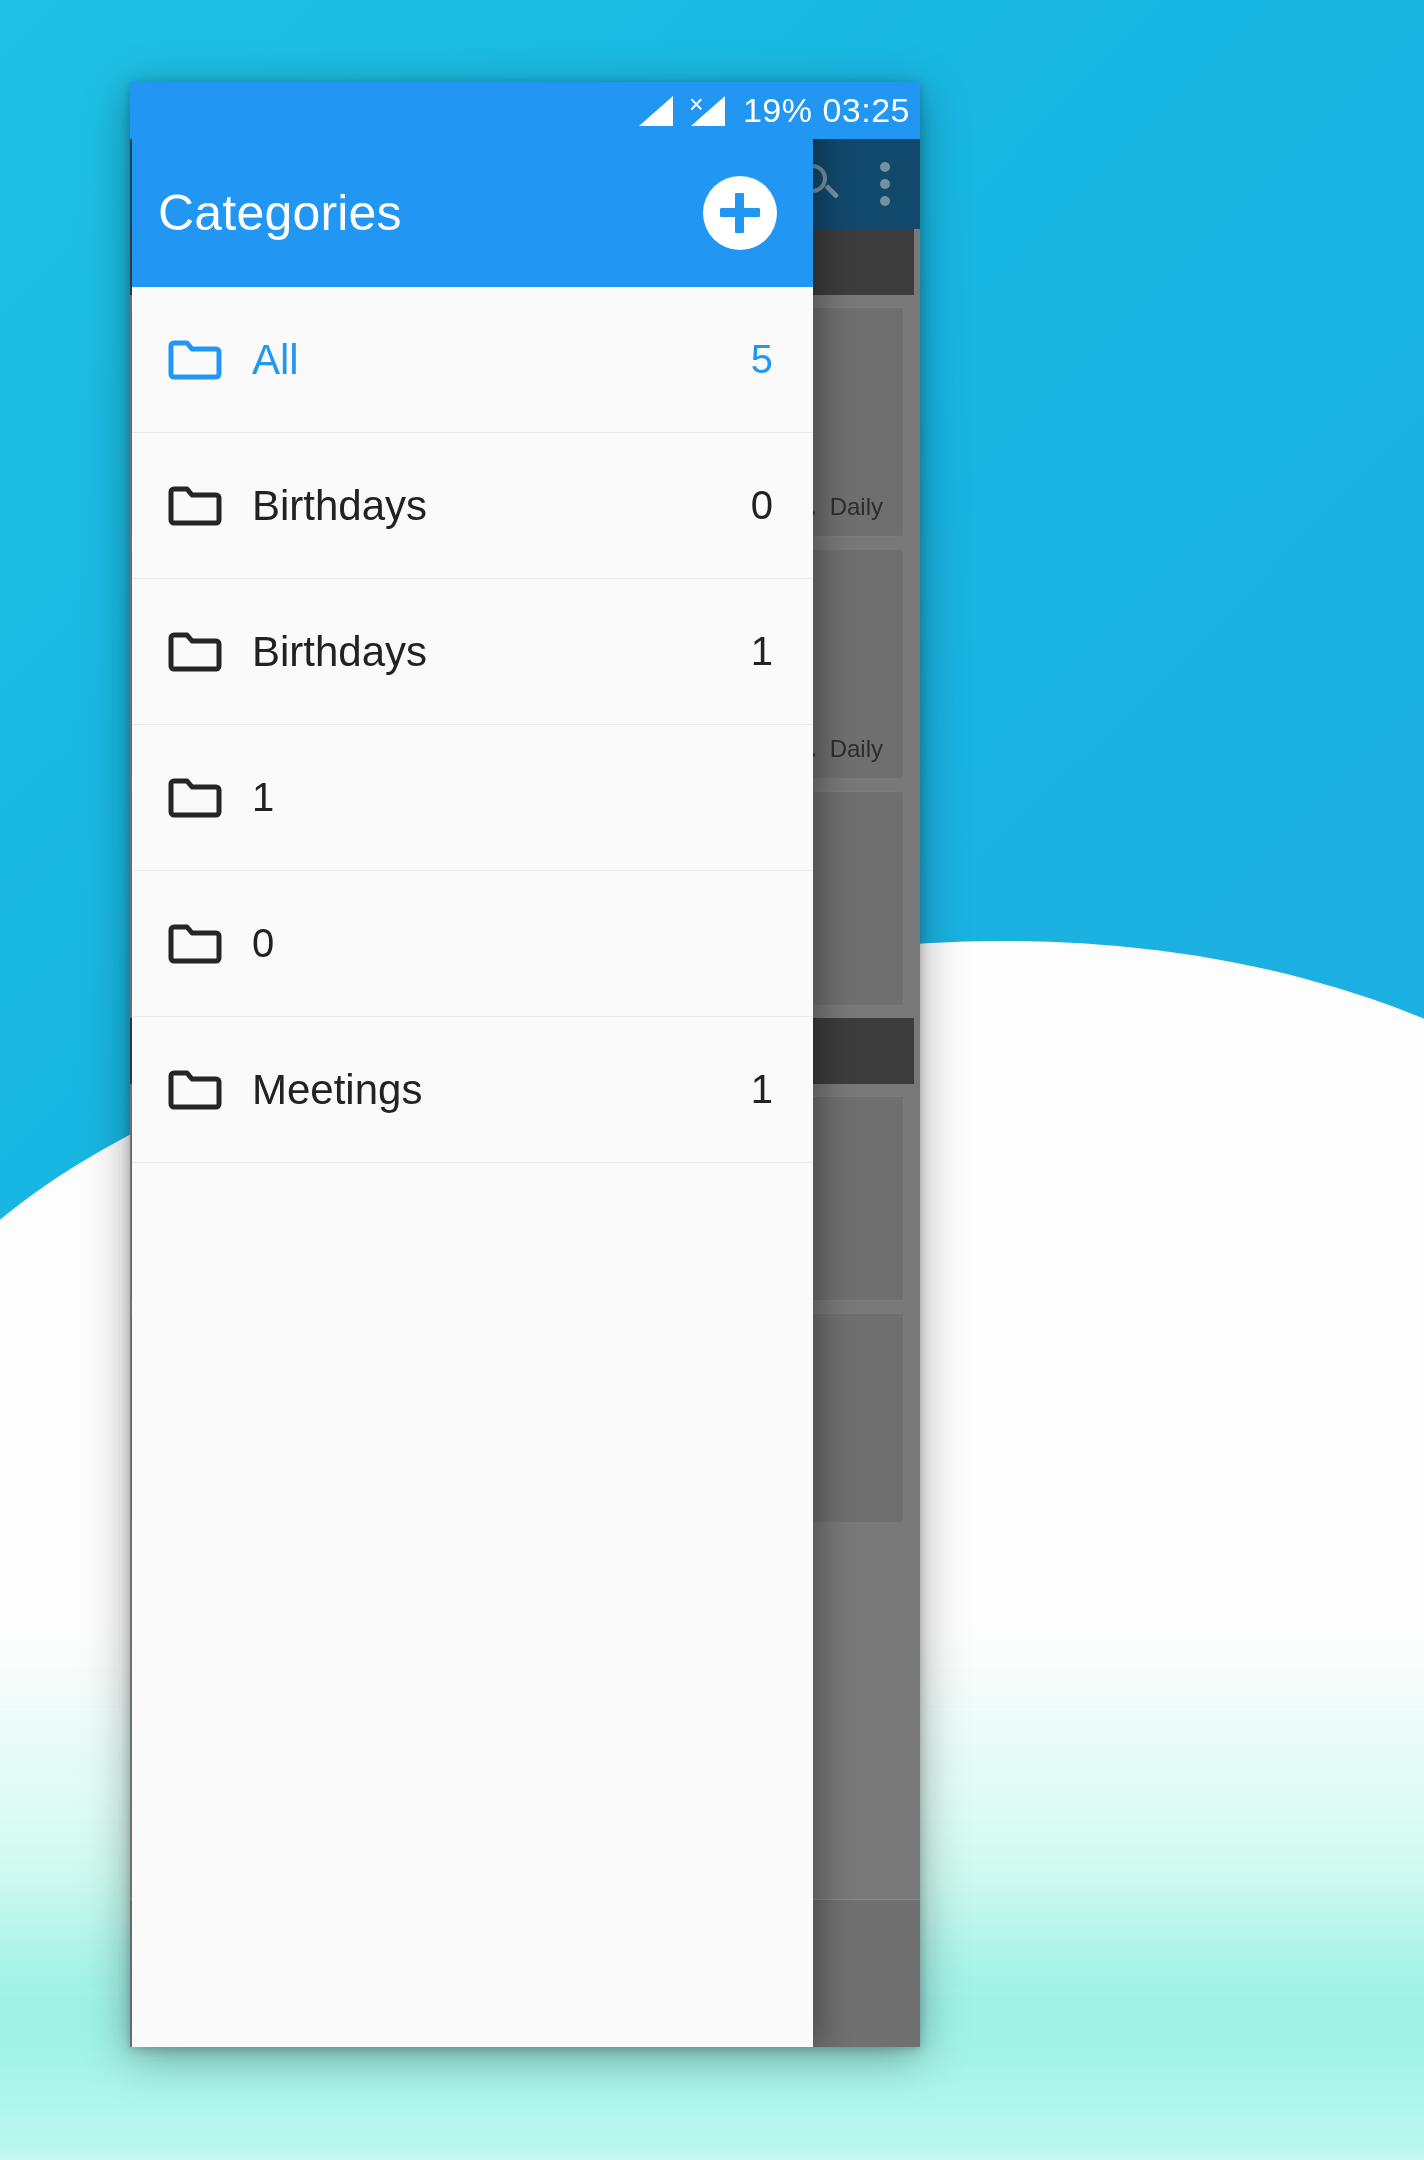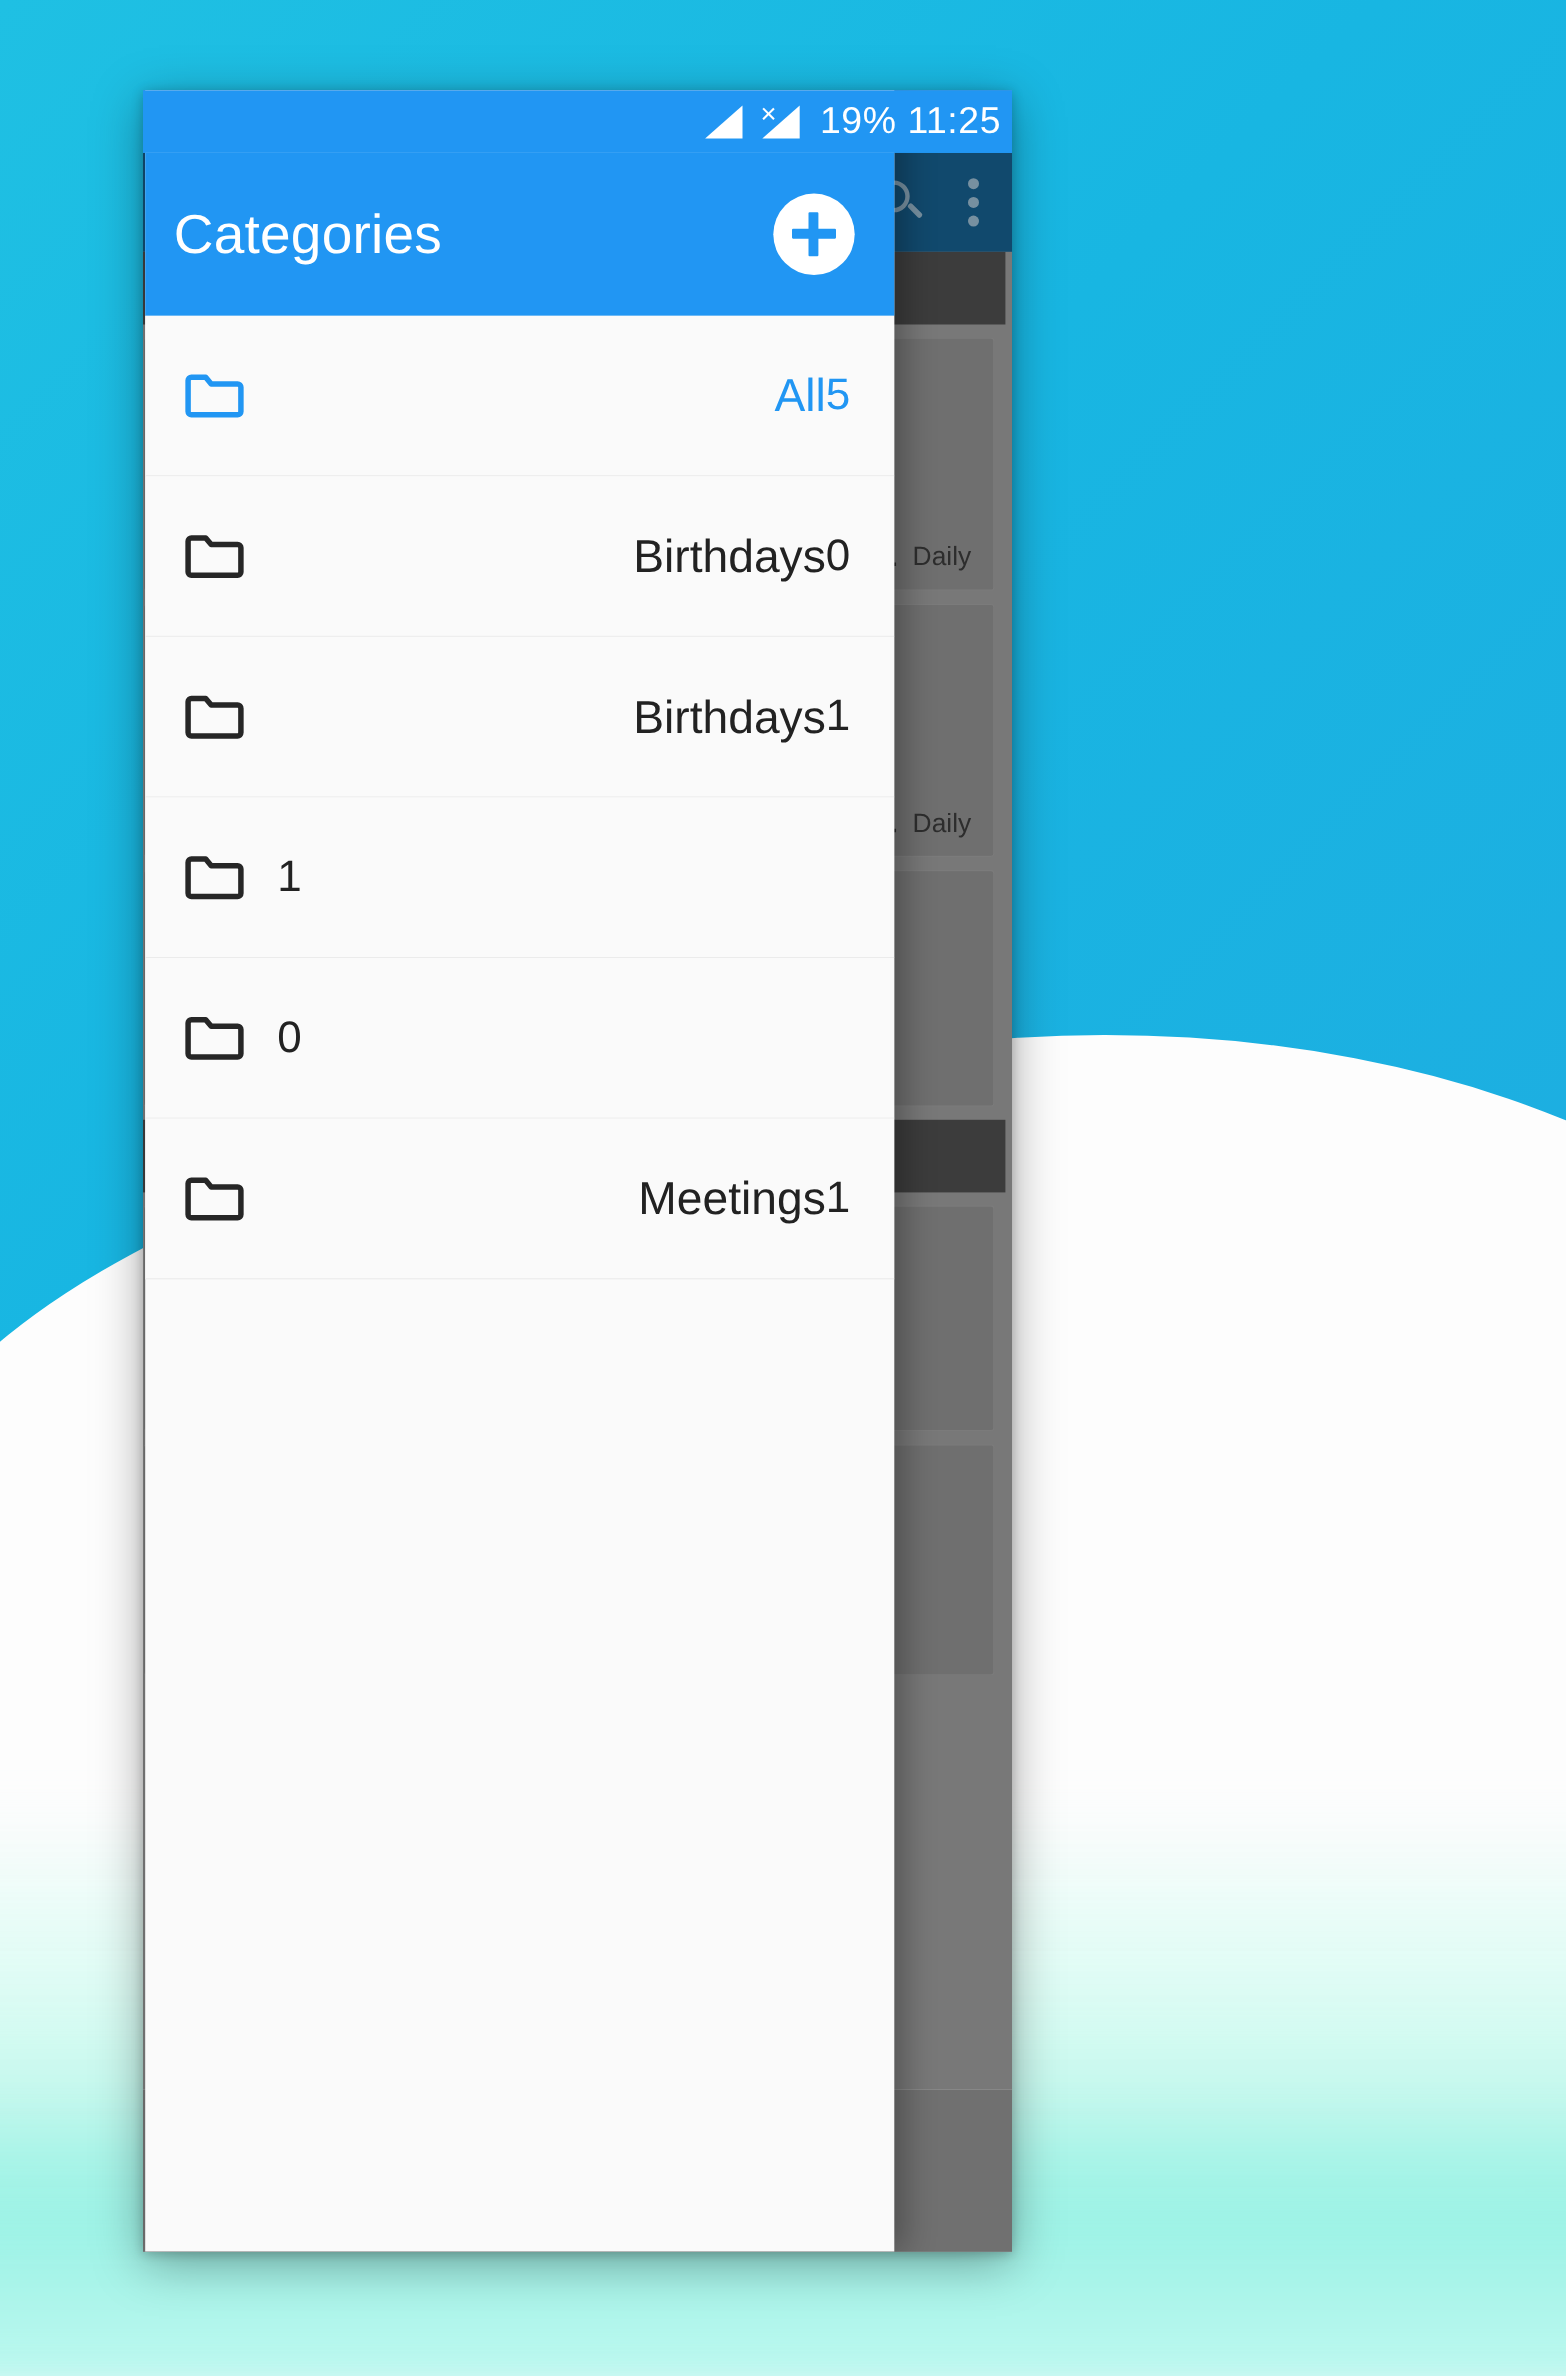--- a/index.html
+++ b/index.html
@@ -127,21 +127,21 @@
     width:74px; height:74px; border-radius:50%; background:#fff;
     display:flex; align-items:center; justify-content:center; flex:0 0 auto;
   }
   .add-btn .plus { position:relative; width:40px; height:40px; }
   .add-btn .plus::before, .add-btn .plus::after {
     content:""; position:absolute; background:#2196f3; border-radius:1px;
   }
   .add-btn .plus::before { left:0; top:15px; width:40px; height:9px; }
   .add-btn .plus::after  { top:0; left:15px; height:40px; width:9px; }
 
-  .cat-list { flex:1 1 auto; overflow:hidden;text-align:right; }
+  .cat-list { flex:1 1 auto; overflow:hidden; }
   .cat-row {
     height:146px; display:flex; align-items:center;
     padding:0 40px 0 36px; border-bottom:1px solid #ebebeb;
     background:#fafafa;
   }
   .folder-icon { flex:0 0 auto; width:54px; height:44px; margin-right:30px; }
   .folder-icon svg { display:block; }
   .cat-label { flex:1 1 auto; font-size:42px; color:#222; }
   .cat-count { flex:0 0 auto; font-size:40px; color:#222; }
   .cat-row.selected .cat-label,
@@ -299,16 +299,16 @@
   </div>
 
   <div id="statusbar">
     <span class="sig">
       <span class="tri"></span>
     </span>
     <span class="sig">
       <span class="tri"></span>
       <span class="x">×</span>
     </span>
-    <span class="txt">19% 11:25</span>
+    <span class="txt">19% 03:25</span>
   </div>
 
 </div>
 
 </body></html>

